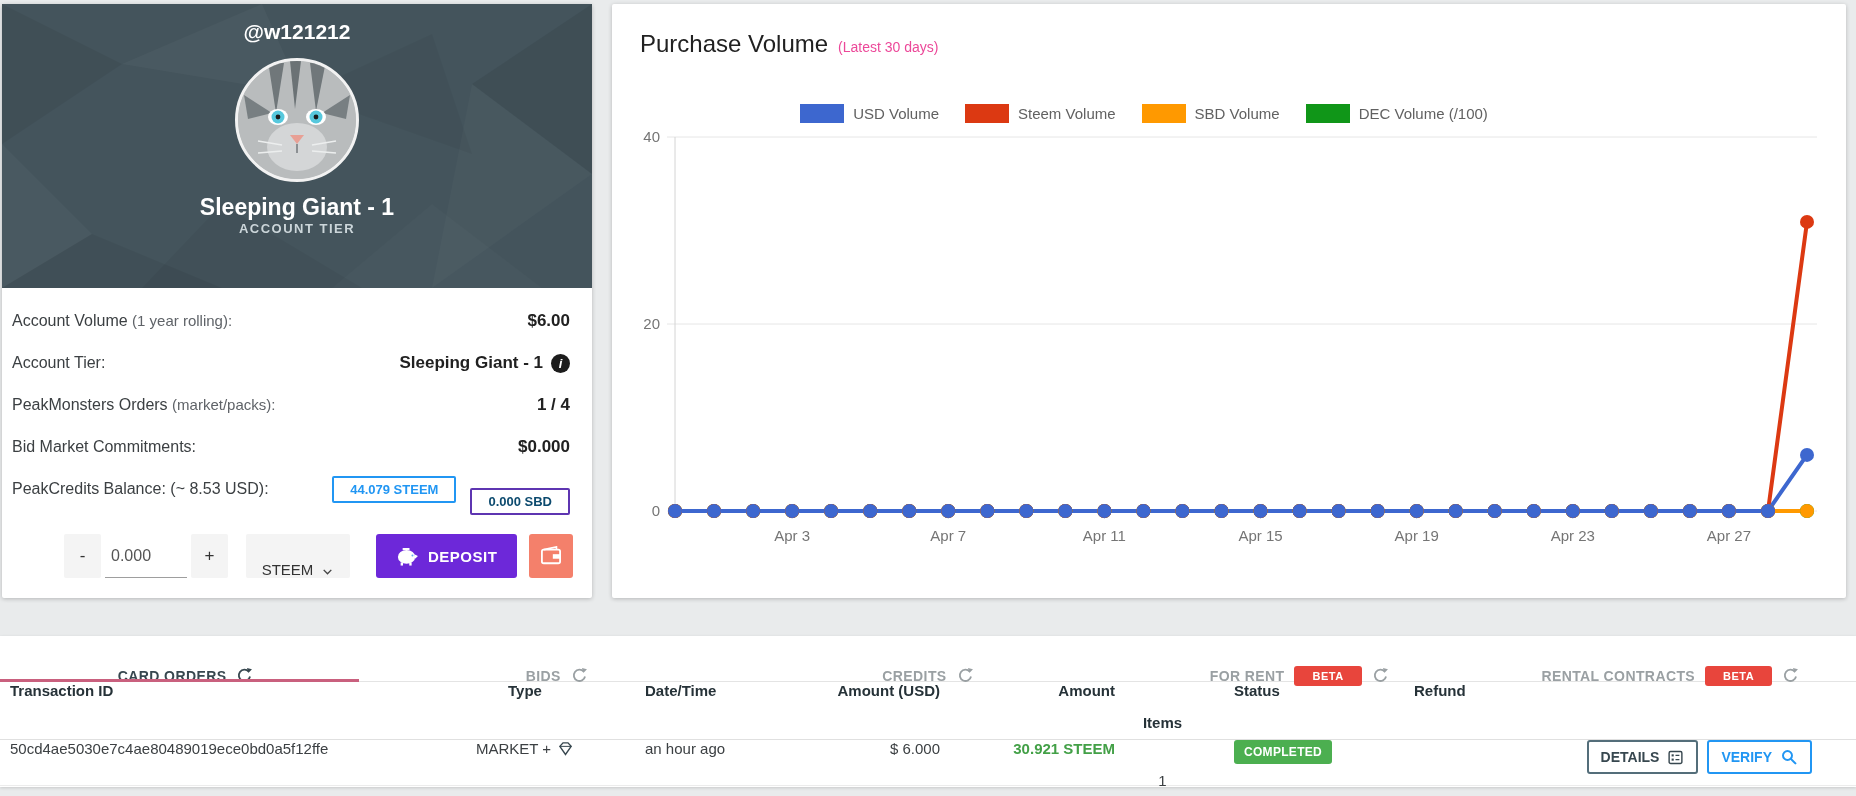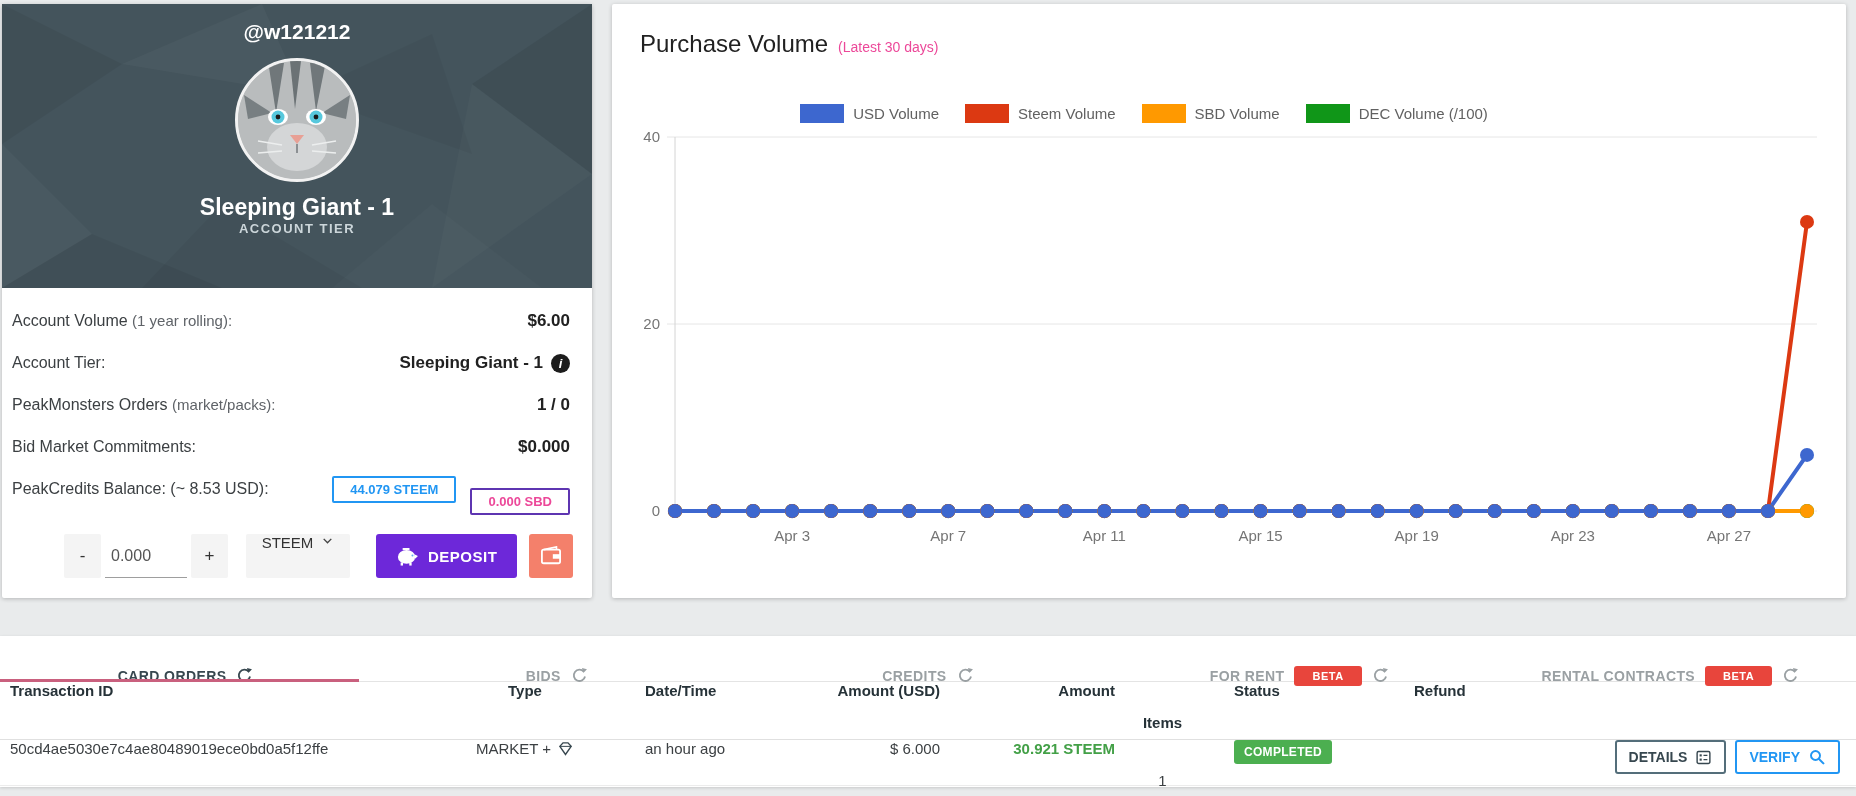--- a/index.html
+++ b/index.html
@@ -20,28 +20,28 @@
 
   .acct-rows { padding:12px 0 0 0; }
   .acct-row { display:flex; align-items:center; height:42px; padding:0 22px 0 10px; }
   .acct-label { font-size:16px; color:#3c4043; }
   .acct-label .sub { color:#5f6368; font-size:15px; }
   .acct-value { margin-left:auto; font-size:17px; font-weight:bold; color:#212121; display:flex; align-items:center; gap:8px; }
   .info-icon { display:inline-flex; align-items:center; justify-content:center; width:19px; height:19px;
                border-radius:50%; background:#1c1c1c; color:#fff; font-size:13px; font-weight:bold; font-style:italic; }
   .pill { display:inline-block; padding:4px 16px; background:#fff; font-size:13px; font-weight:bold; border-radius:2px; }
   .pill.steem { border:2px solid #2196f3; color:#2196f3; }
-  .pill.sbd { border:2px solid #5e35b1; color:#ec4899; margin-left:6px;margin-top:24px; }
+  .pill.sbd { border:2px solid #5e35b1; color:#0c4a6e; margin-left:6px;margin-top:24px; }
 
   .deposit-bar { display:flex; align-items:center; margin-top:14px; padding:10px 0 10px 62px; gap:4px; }
   .step-btn { width:37px; height:44px; background:#f4f4f4; border:none; border-radius:2px; font-size:17px; color:#333; cursor:pointer; }
   .amount-input { width:82px; height:44px; border:none; border-bottom:1px solid #9e9e9e; font-size:16px; color:#555;
                   padding:0 6px; font-family:"Liberation Sans",sans-serif; background:#fff; }
   .currency-select { margin-left:14px; height:44px; min-width:104px; background:#f4f4f4; border-radius:2px;
-                     display:flex; align-items:flex-start; justify-content:center; gap:8px; font-size:15px; color:#333; cursor:pointer; padding:0 14px; }
+                     display:flex; align-items:flex-end; justify-content:center; gap:8px; font-size:15px; color:#333; cursor:pointer; padding:0 14px; }
   .deposit-btn { margin-left:22px; height:44px; background:#6d28d9; color:#fff; border:none; border-radius:3px;
                  font-size:15px; font-weight:bold; letter-spacing:.5px; display:flex; align-items:center; gap:10px;
                  padding:0 20px; cursor:pointer; }
   .wallet-btn { margin-left:8px; width:44px; height:44px; background:#f4806b; border:none; border-radius:3px;
                 display:flex; align-items:center; justify-content:center; cursor:pointer; }
 
   
   .chart-card { left:612px; top:4px; width:1234px; height:594px; }
   .chart-head { display:flex; align-items:baseline; gap:10px; padding:26px 0 0 28px; }
   .chart-title { font-size:24px; color:#212121; }
@@ -67,21 +67,21 @@
   .orow.head { height:58px; font-weight:bold; color:#263238; font-size:15px; border-bottom:1px solid #e0e0e0; }
   .orow.data { height:46px; font-size:15px; color:#3c4043; border-bottom:1px solid #ececec; }
   .c1 { flex:0 0 430px; padding-left:10px; }
   .c2 { flex:0 0 190px; text-align:center; display:flex; justify-content:center; align-items:center; gap:6px; }
   .c3 { flex:0 0 185px; padding-left:25px; }
   .c4 { flex:0 0 135px; text-align:right; }
   .c5 { flex:0 0 175px; text-align:right; }
   .c6 { flex:0 0 95px; text-align:center;margin-top:32px; }
   .c7 { flex:0 0 170px; padding-left:24px; }
   .c8 { flex:0 0 140px; padding-left:34px; }
-  .c9 { flex:1; display:flex; justify-content:flex-end; gap:9px; padding-right:16px; }
+  .c9 { flex:1; display:flex; justify-content:flex-end; gap:9px; padding-right:44px; }
   .amount-green { color:#43a047; font-weight:bold; }
   .status-badge { display:inline-block; background:#4caf50; color:#fff; font-size:12px; font-weight:bold;
                   padding:5px 10px; border-radius:3px; letter-spacing:.3px; }
   .act-btn { height:34px; display:flex; align-items:center; gap:8px; background:#fff; border-radius:3px;
              font-size:14px; font-weight:bold; padding:0 12px; cursor:pointer; }
   .details-btn { border:2px solid #546e7a; color:#37474f; }
   .verify-btn { border:2px solid #2196f3; color:#2196f3; }
 </style>
 </head>
 <body>
@@ -134,21 +134,21 @@
       </div>
       <div class="acct-row">
         <span class="acct-label"><span>Account Tier:</span></span>
         <span class="acct-value">
           <span>Sleeping Giant - 1</span>
           <span class="info-icon">i</span>
         </span>
       </div>
       <div class="acct-row">
         <span class="acct-label"><span>PeakMonsters Orders</span> <span class="sub">(market/packs):</span></span>
-        <span class="acct-value">1 / 0</span>
+        <span class="acct-value">1 / 4</span>
       </div>
       <div class="acct-row">
         <span class="acct-label"><span>Bid Market Commitments:</span></span>
         <span class="acct-value">$0.000</span>
       </div>
       <div class="acct-row">
         <span class="acct-label"><span>PeakCredits Balance:</span> <span>(~ 8.53 USD):</span></span>
         <span class="acct-value">
           <span class="pill steem">44.079 STEEM</span>
           <span class="pill sbd">0.000 SBD</span>

